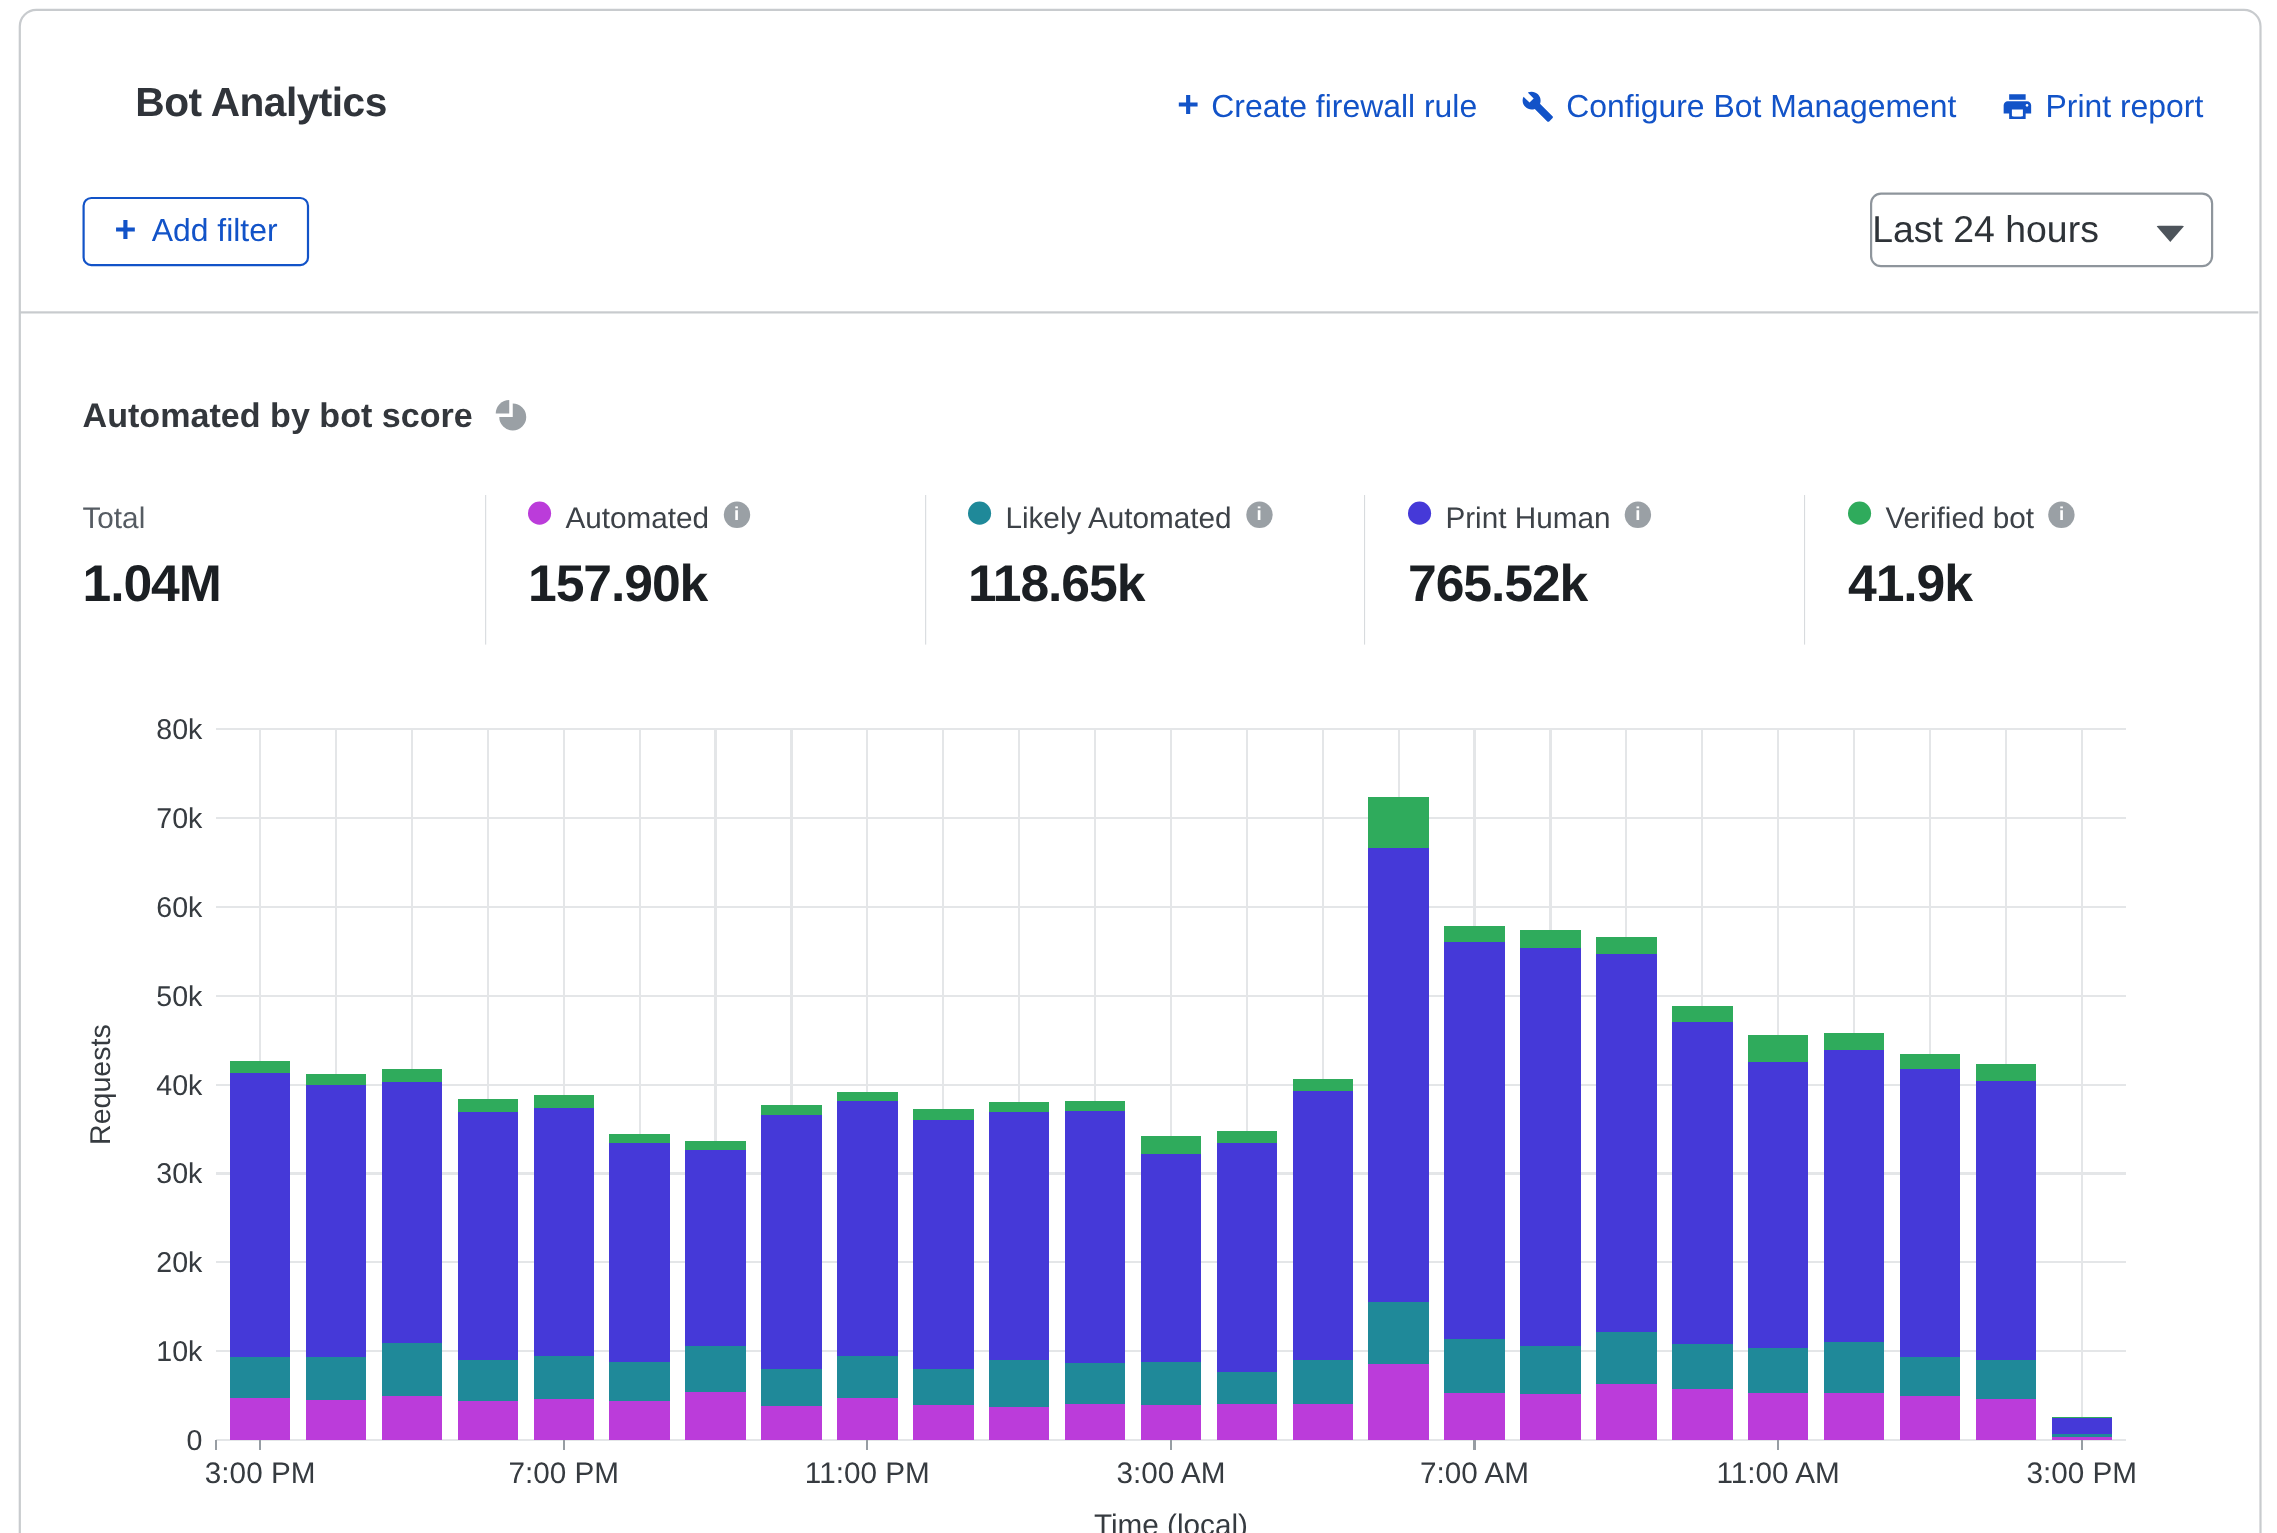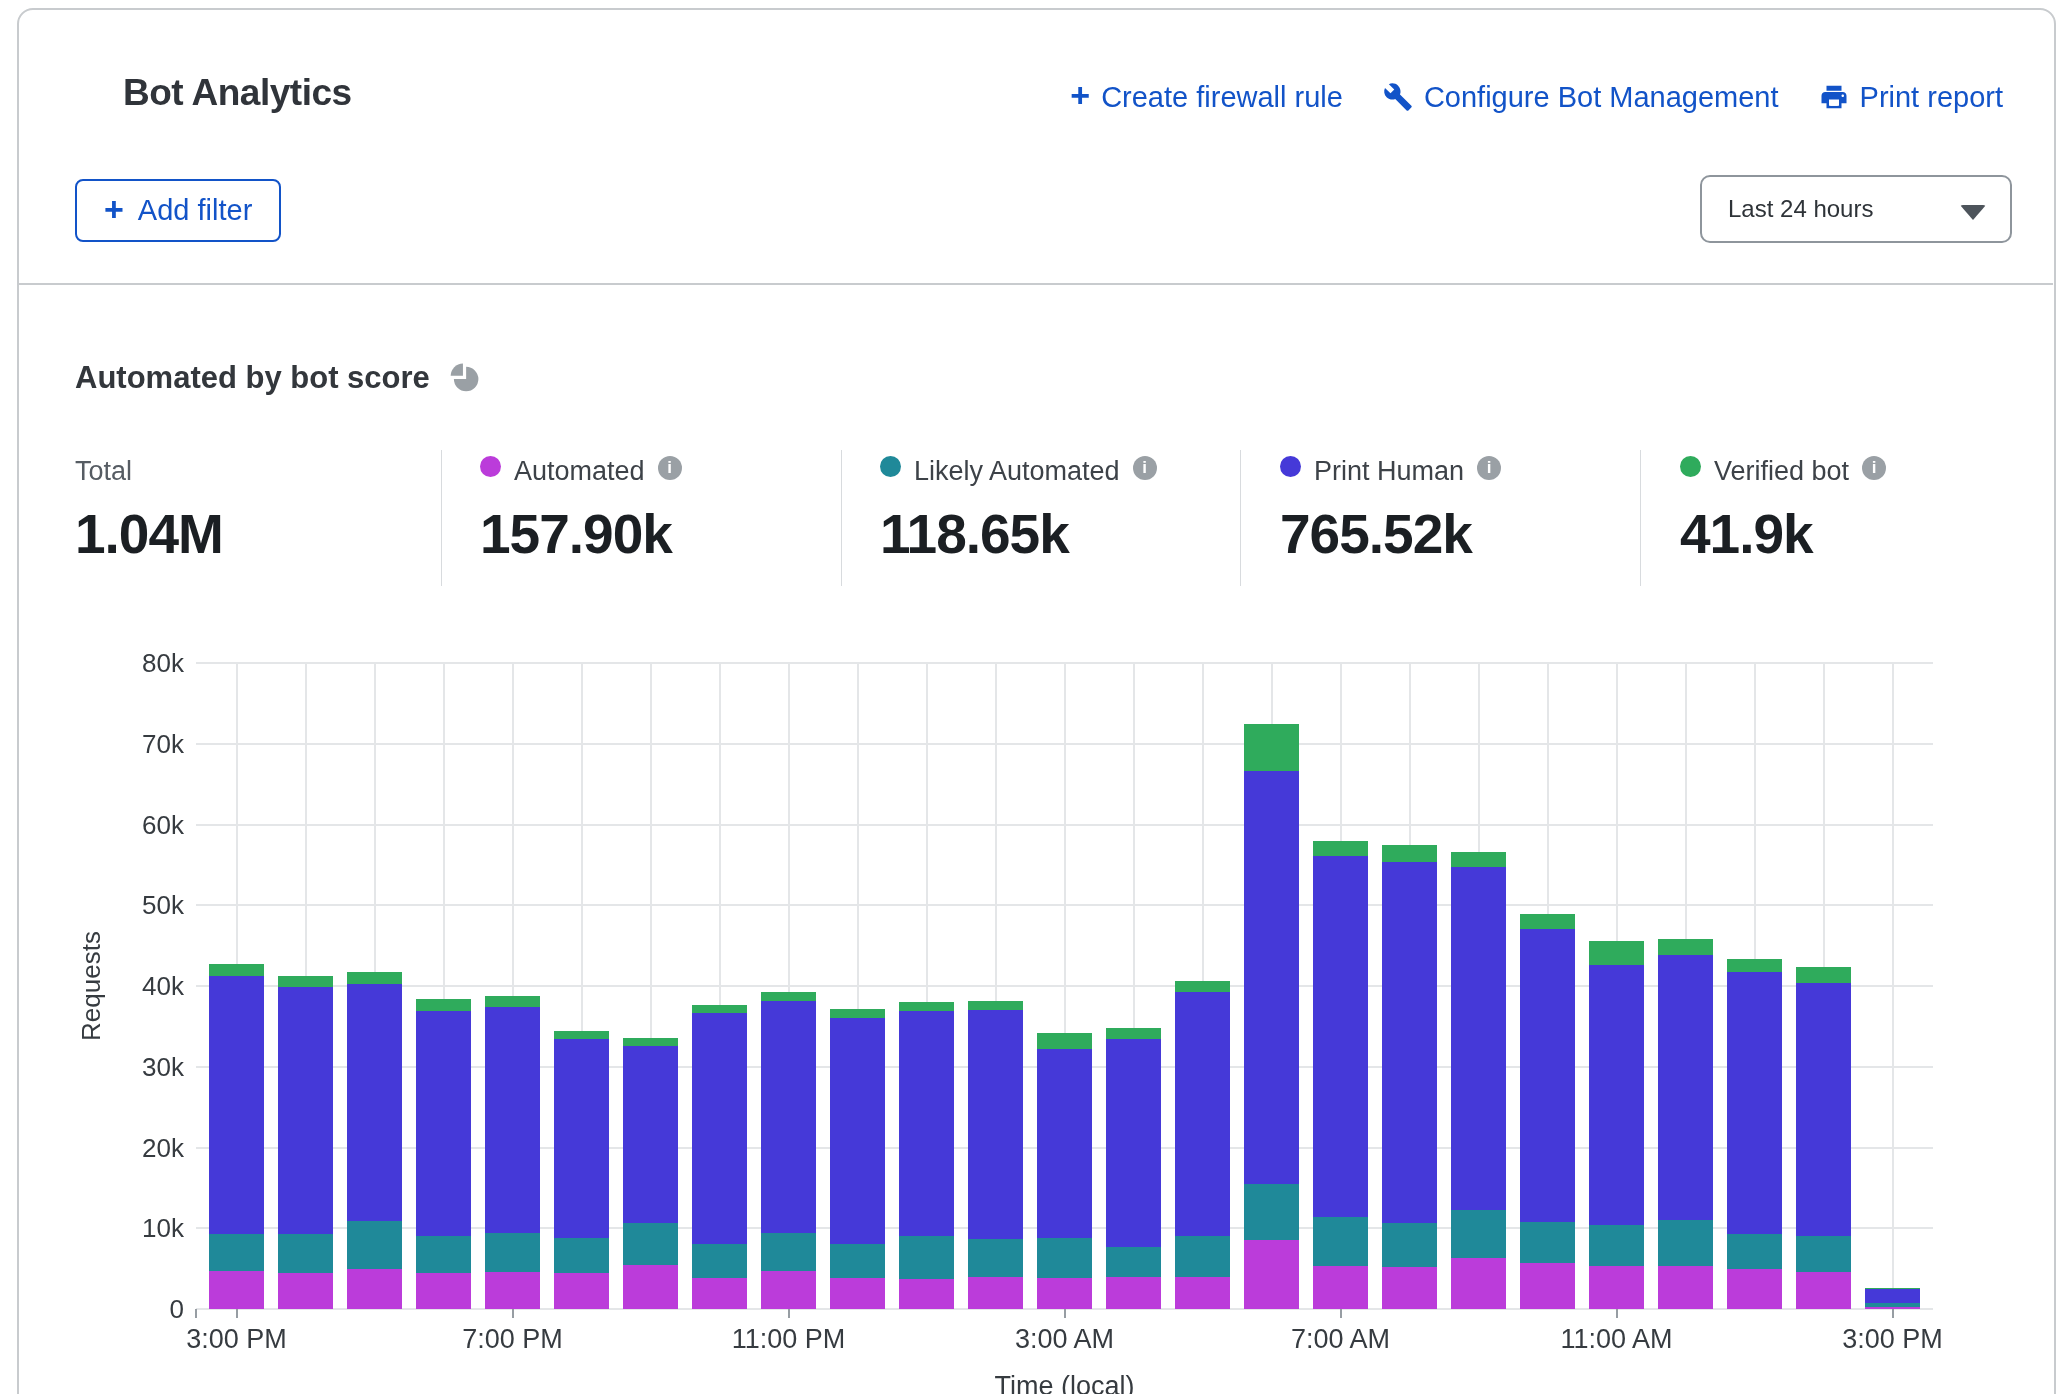--- a/index.html
+++ b/index.html
@@ -14,38 +14,38 @@
   .actions { position:absolute; top:80px; right:67px; display:flex; gap:40px; align-items:center; }
   .action-link { display:flex; align-items:center; gap:11px; color:#1253c8; font-size:29px;
           cursor:pointer; text-decoration:none; }
   .plus-glyph { font-size:34px; font-weight:600; line-height:1; position:relative; top:-2px; }
   .icon-svg { display:block; }
   .add-filter-btn { position:absolute; left:75px; top:179px; height:63px; display:flex;
           align-items:center; gap:14px; padding:0 27px; border:2.5px solid #1253c8;
           border-radius:8px; color:#1253c8; font-size:29px; background:#fff; cursor:pointer; }
   .time-range { position:absolute; left:1700px; top:175px; width:312px; height:68px;
           border:2px solid #8e959c; border-radius:10px; background:#fff; display:flex;
-          align-items:center; padding-left:26px; font-size:24px; color:#2e3338; cursor:pointer; }
+          align-items:center; font-size:34px; color:#2e3338; cursor:pointer; }
   .caret { position:absolute; right:24px; top:28px; width:0; height:0;
           border-left:13px solid transparent; border-right:13px solid transparent;
           border-top:15px solid #4d545b; border-radius:3px; }
   .section-title-row { position:absolute; left:75px; top:360px; display:flex; gap:18px;
           align-items:center; }
   .section-title { font-size:31px; font-weight:700; color:#33373c; }
   .stats-row { position:absolute; left:0; top:448px; width:2070px; height:140px; }
   .stat-divider { position:absolute; top:2px; width:1px; height:136px; background:#d8dbde; }
   .stat-col { position:absolute; top:0; }
   .stat-label-row { display:flex; align-items:flex-start; gap:13px; height:34px; margin-top:8px; }
   .stat-dot { width:21px; height:21px; border-radius:50%; }
   .stat-label { font-size:27px; color:#3d4248; }
   .stat-label.muted { color:#565c63; }
   .info-icon { width:24px; height:24px; border-radius:50%; background:#9aa0a5; color:#fff;
           font-size:17px; font-weight:700; display:flex; align-items:center;
           justify-content:center; cursor:pointer; font-style:normal; }
-  .stat-value { margin-top:12px; font-size:55px; font-weight:700; color:#1b1f23;
+  .stat-value { margin-top:12px; font-size:47px; font-weight:700; color:#1b1f23;
           letter-spacing:-1px; }
   #chart { position:absolute; left:0; top:620px; }
   text { font-family:"Liberation Sans", sans-serif; }
 </style>
 </head>
 <body>
 
 <div class="card"></div>
 <div class="header-divider"></div>
 

